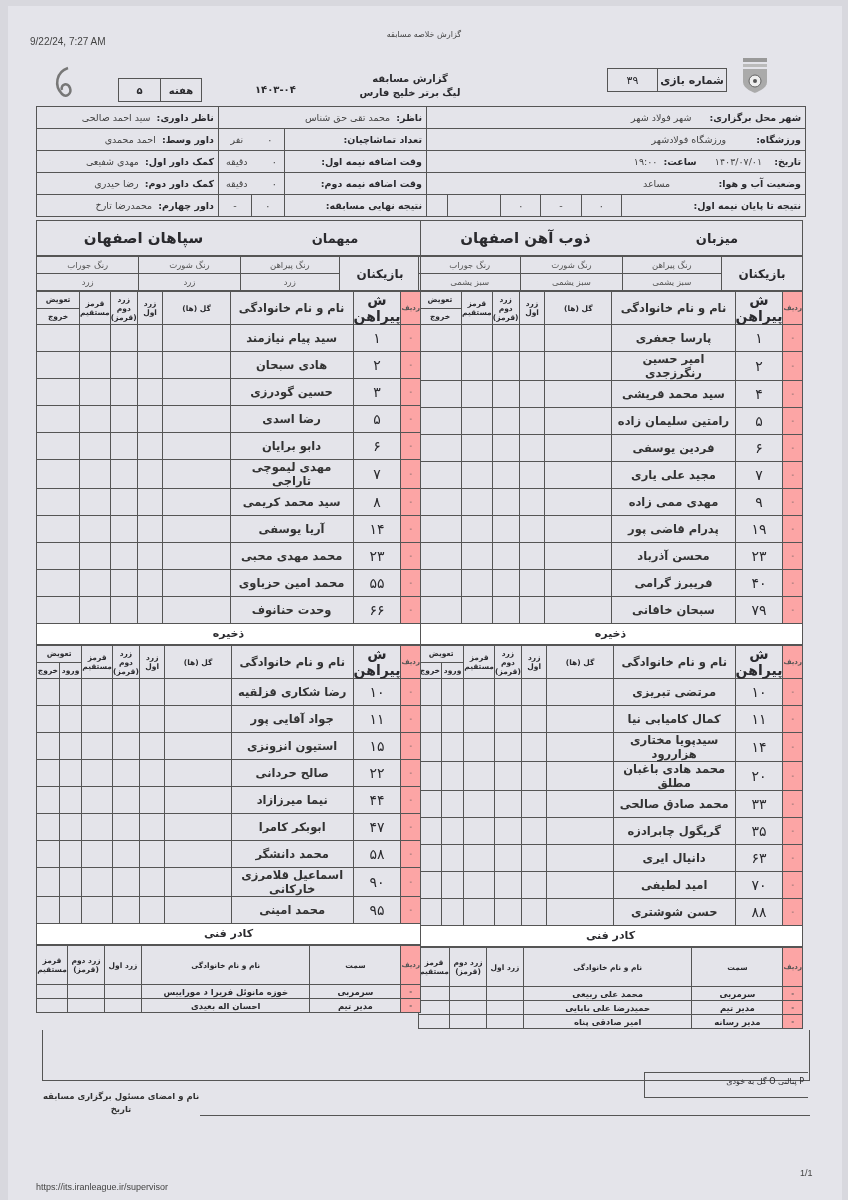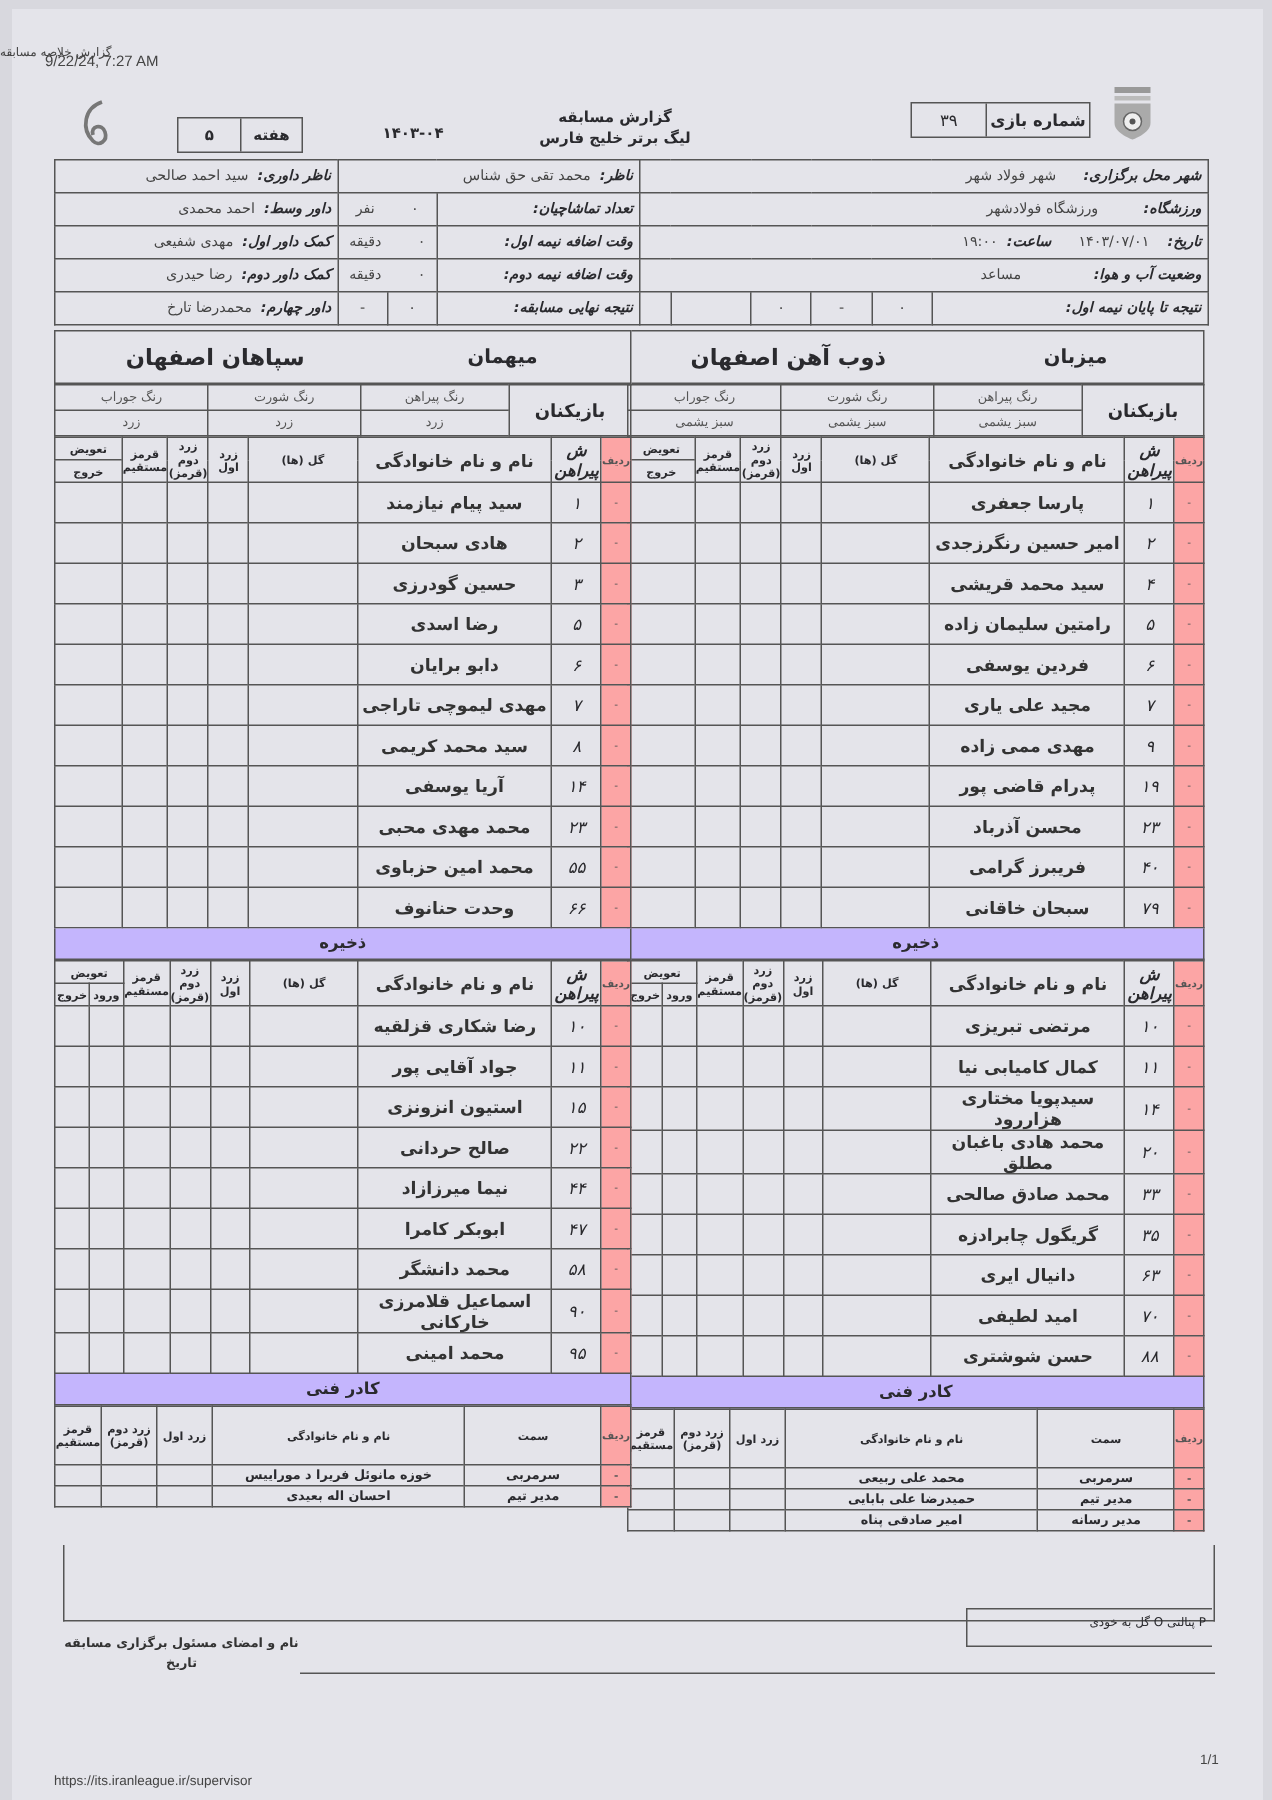--- a/index.html
+++ b/index.html
@@ -9,57 +9,57 @@
     font-family:"DejaVu Sans", sans-serif;
     color:#2a2a2e;
     position:relative;
   }
   .sheet {
     position:absolute; left:8px; top:6px; width:834px; height:1194px;
     background:#e4e4ea;
   }
   .abs { position:absolute; }
   .hdr-date { left:30px; top:36px; font-size:10px; color:#444; font-family:"Liberation Sans", sans-serif; }
-  .hdr-top { left:0; width:848px; top:30px; font-size:8px; color:#444; }
+  .hdr-top { left:0; width:848px; top:30px; text-align:center; font-size:8px; color:#444; }
   .title-block { left:330px; top:72px; width:160px; text-align:center; direction:rtl; font-size:10px; font-weight:bold; line-height:14px; }
   .season { left:255px; top:84px; font-size:10px; font-weight:bold; direction:rtl; }
   .week-box { left:118px; top:78px; width:82px; height:22px; border:1px solid #555; display:flex; direction:rtl; }
   .week-box div { display:flex; align-items:center; justify-content:center; font-size:10px; font-weight:bold; }
   .week-box .lbl { width:40px; border-left:1px solid #555; }
   .week-box .val { flex:1; }
   .match-box { left:607px; top:68px; width:118px; height:22px; border:1px solid #555; display:flex; direction:rtl; }
   .match-box div { display:flex; align-items:center; justify-content:center; font-size:11px; font-weight:bold; }
   .match-box .lbl { width:68px; border-left:1px solid #555; }
   .match-box .val { flex:1; font-weight:normal; }
   .logo-ffiri { left:741px; top:56px; width:28px; height:38px; }
   .logo-league { left:48px; top:64px; width:30px; height:36px; }
 
   table { border-collapse:collapse; direction:rtl; }
   td, th { border:1px solid #555; padding:0; font-size:9px; text-align:center; }
   .info { position:absolute; left:36px; top:106px; width:770px; }
   .info td { height:21px; text-align:right; padding:0 4px; font-size:9.5px; }
-  .info .k { font-weight:bold; white-space:nowrap;font-style:italic; }
+  .info .k { font-weight:bold; white-space:nowrap; }
   .info .v { color:#444; }
 
   .team { position:absolute; top:220px; width:385px; }
   .team-home { left:418px; }
   .team-away { left:36px; }
   .team-head { height:34px; border:1px solid #555; display:flex; direction:rtl; align-items:center; background:#e4e4ea; }
   .team-head .role { width:170px; text-align:center; font-size:13px; font-weight:bold; }
   .team-head .name { flex:1; text-align:center; font-size:15px; font-weight:bold; }
   .colors td { height:16px; font-size:8.5px; color:#555; }
   .colors .plabel { font-size:12px; font-weight:bold; color:#2a2a2e; width:80px;margin-top:32px; }
   .roster td { height:26px; }
   .roster th { font-size:7.5px; font-weight:bold; height:14px; background:#e4e4ea; }
   .roster .rowc { width:10px; background:#fca5a5; font-size:7px; color:#555; }
-  .roster .num { width:32px; font-size:11px;font-style:italic; }
+  .roster .num { width:32px; font-size:14px; }
   .roster .pname { width:130px; font-size:11.5px; font-weight:bold; color:#333; }
   .roster .goals { width:72px; }
   .roster .c { width:26px; }
-  .sect-title { height:20px; border:1px solid #555; border-top:none; text-align:center; font-size:11px; font-weight:bold; line-height:20px; background:#c4b5fd; }
+  .sect-title { height:20px; border:1px solid #555; border-top:none; text-align:center; font-size:11px; font-weight:bold; line-height:20px; background:#ffffff; }
   .staff td { height:13px; font-size:8.5px; font-weight:bold; }
   .staff th { font-size:7.5px; height:38px; }
   .bigbox { position:absolute; left:42px; top:1030px; width:766px; height:50px; border:1px solid #555; border-top:none; }
   .legend-box { left:644px; top:1072px; width:164px; height:26px; border:1px solid #555; border-right:none; font-size:8px; direction:rtl; text-align:right; padding:4px 4px 0 0; box-sizing:border-box; }
   .sig-label { left:36px; top:1090px; width:170px; text-align:center; font-size:8.5px; direction:rtl; line-height:13px; color:#333;font-weight:bold; }
   .sig-line { left:200px; top:1115px; width:610px; height:0; border-top:1.5px solid #555; }
   .footer-url { left:36px; top:1182px; font-size:9px; color:#444; font-family:"Liberation Sans", sans-serif; }
   .footer-page { left:800px; top:1168px; font-size:9px; color:#444; font-family:"Liberation Sans", sans-serif; }
 </style>
 </head>

